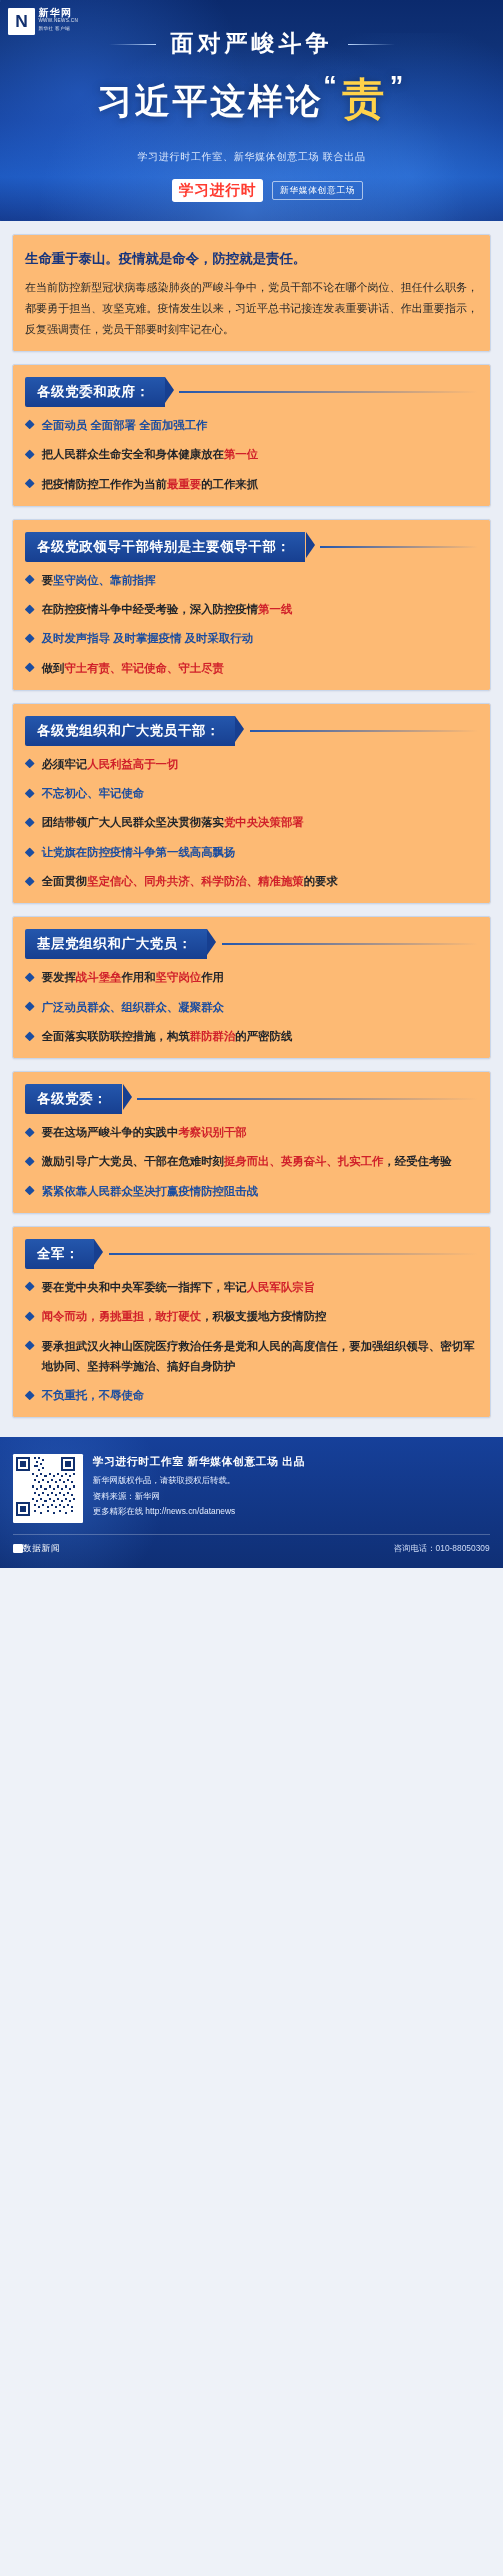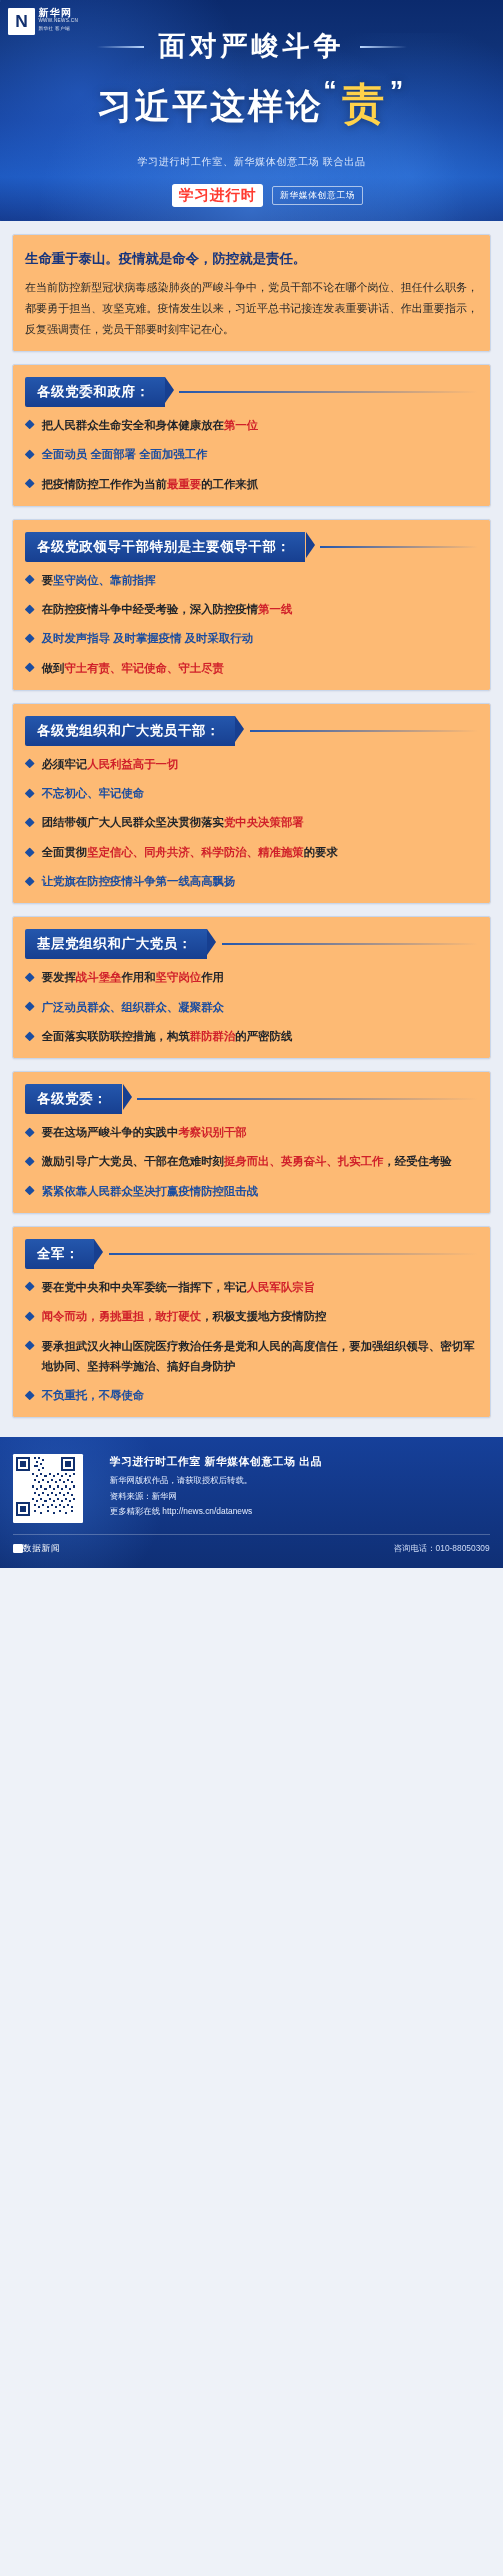--- a/index.html
+++ b/index.html
@@ -61,21 +61,21 @@
   .logo-txt i{display:block;font-style:normal;font-size:4.7px;opacity:.85;letter-spacing:0.3px;}
 
   .title-wrap{
     position:relative;z-index:3;
     padding-top:27px;text-align:center;
   }
   .title-1{
     display:inline-block;
     position:relative;
     color:#fff;
-    font-size:27px;
+    font-size:23px;
     letter-spacing:4px;
     font-weight:bold;
     padding:1.3px 20px;
   }
   .title-1:before,.title-1:after{
     content:"";position:absolute;top:50%;width:47px;height:1.3px;
     background:linear-gradient(90deg,rgba(255,255,255,0),#bcd8ff);
   }
   .title-1:before{left:-42px;}
   .title-1:after{right:-42px;transform:scaleX(-1);}
@@ -202,21 +202,21 @@
     padding:17.4px 13.4px 13.4px 13.4px;
     position:relative;
     overflow:hidden;
   }
   .footer:before{
     content:"";position:absolute;left:-54px;top:-54px;width:228px;height:228px;
     background:radial-gradient(circle,rgba(80,150,255,.25),rgba(10,40,110,0) 65%);
   }
   .f-row{
     position:relative;z-index:2;
-    display:flex;align-items:flex-start;gap:27px;
+    display:flex;align-items:flex-start;gap:10px;
   }
   .qr{
     flex:0 0 auto;
     width:64px;height:64px;background:#fff;padding:2.7px;border-radius:1.3px;
   }
   .qr svg{display:block;}
   .f-txt{flex:1;color:#e6eeff;font-size:8.4px;line-height:15.4px;}
   .f-title{
     color:#ffffff;font-size:10.7px;font-weight:bold;letter-spacing:0.7px;margin-bottom:4px;
   }
@@ -273,25 +273,25 @@
 
     <div id="sections-root">
         <div class="card">
           <div class="sec-head">
             <div class="ribbon">各级党委和政府：</div>
             <div class="ribbon-tail"></div>
           </div>
           <div class="list">
             <div class="li">
               <span class="dia"></span>
+              <div class="li-txt"><span class="blue">全面动员 全面部署 全面加强工作</span></div>
+            </div>
+            <div class="li">
+              <span class="dia"></span>
               <div class="li-txt"><span>把人民群众生命安全和身体健康放在</span><span class="red">第一位</span></div>
-            </div>
-            <div class="li">
-              <span class="dia"></span>
-              <div class="li-txt"><span class="blue">全面动员 全面部署 全面加强工作</span></div>
             </div>
             <div class="li">
               <span class="dia"></span>
               <div class="li-txt"><span>把疫情防控工作作为当前</span><span class="red">最重要</span><span>的工作来抓</span></div>
             </div>
           </div>
         </div>
         <div class="card">
           <div class="sec-head">
             <div class="ribbon">各级党政领导干部特别是主要领导干部：</div>
@@ -329,25 +329,25 @@
             <div class="li">
               <span class="dia"></span>
               <div class="li-txt"><span class="blue">不忘初心、牢记使命</span></div>
             </div>
             <div class="li">
               <span class="dia"></span>
               <div class="li-txt"><span>团结带领广大人民群众坚决贯彻落实</span><span class="red">党中央决策部署</span></div>
             </div>
             <div class="li">
               <span class="dia"></span>
+              <div class="li-txt"><span class="blue">让党旗在防控疫情斗争第一线高高飘扬</span></div>
+            </div>
+            <div class="li">
+              <span class="dia"></span>
               <div class="li-txt"><span>全面贯彻</span><span class="red">坚定信心、同舟共济、科学防治、精准施策</span><span>的要求</span></div>
-            </div>
-            <div class="li">
-              <span class="dia"></span>
-              <div class="li-txt"><span class="blue">让党旗在防控疫情斗争第一线高高飘扬</span></div>
             </div>
           </div>
         </div>
         <div class="card">
           <div class="sec-head">
             <div class="ribbon">基层党组织和广大党员：</div>
             <div class="ribbon-tail"></div>
           </div>
           <div class="list">
             <div class="li">

